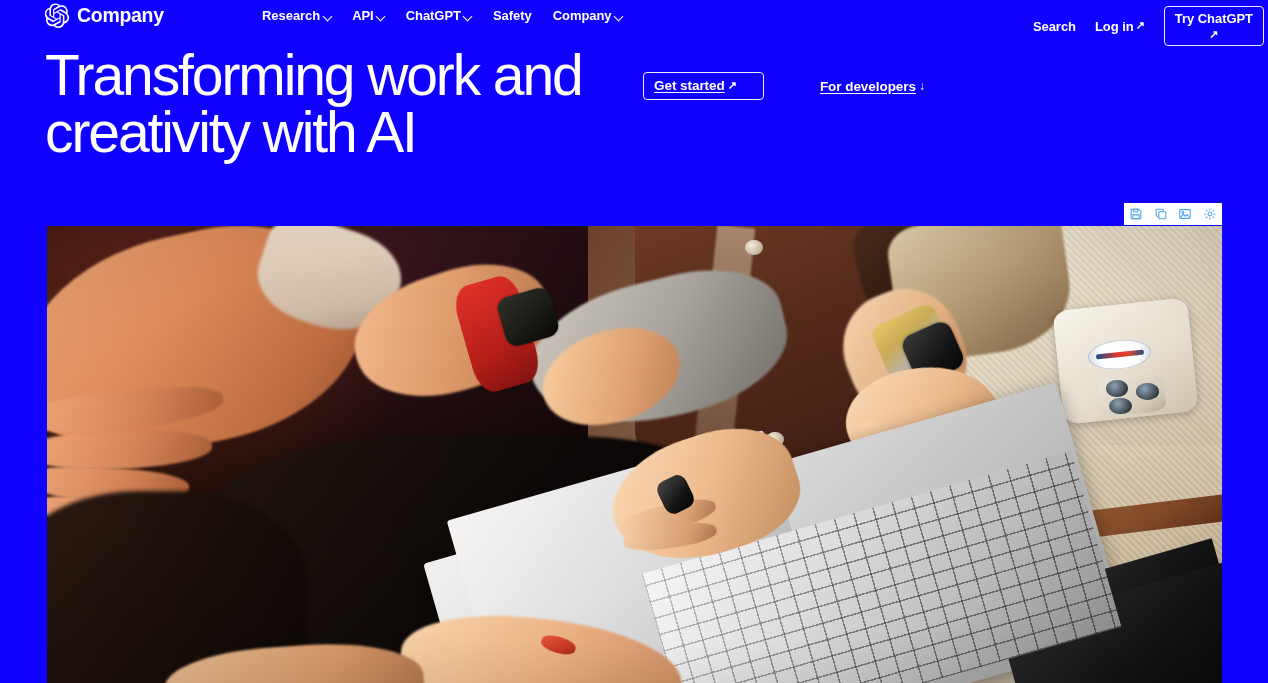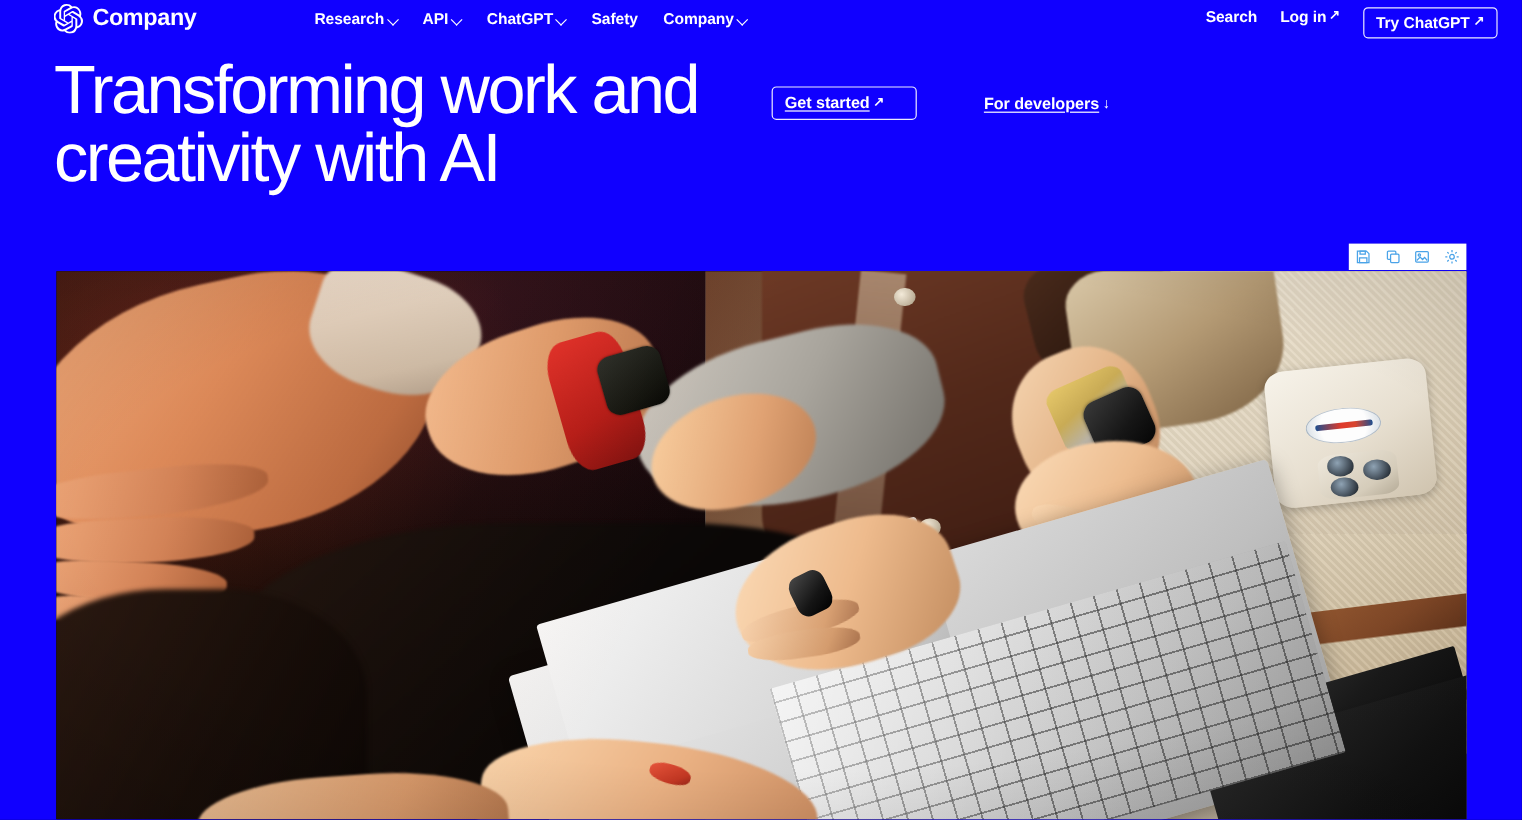--- a/index.html
+++ b/index.html
@@ -46,38 +46,39 @@
     display: inline-block; width: 8px; height: 8px;
     position: relative; top: 1px;
   }
   .chev::before {
     content: ""; position: absolute; left: 0.5px; top: 0px;
     width: 6px; height: 6px;
     border-right: 1.4px solid #fff; border-bottom: 1.4px solid #fff;
     transform: rotate(45deg);
   }
   .nav-right {
-    position: absolute; right: 20px; top: 6px;
-    display: flex; align-items: flex-start; gap: 19px;
+    position: absolute; right: 4px; top: 6px;
+    display: flex; align-items: center; gap: 19px;
   }
   .nav-link {
     color: #ffffff; font-size: 13px; font-weight: 700;
     letter-spacing: -0.05px; cursor: pointer; white-space: nowrap;
     display: flex; align-items: center; gap: 2px;
   }
   .arrow-ne { font-size: 11px; line-height: 1; position: relative; top: -0.5px; }
   .btn-outline {
     border: 1.2px solid rgba(255,255,255,0.92);
     border-radius: 4px;
     padding: 4px 10px 5px 10px;
     color: #ffffff; font-size: 13px; font-weight: 700;
     letter-spacing: -0.05px; cursor: pointer; white-space: nowrap;
     background: transparent;
     display: flex; align-items: center; gap: 3px;
     font-family: "Liberation Sans", sans-serif;
+    flex-direction: column;
   }
 
   
   .hero-title {
     position: absolute; left: 45px; top: 47px;
     width: 620px;
     color: #ffffff;
     font-size: 57px; line-height: 1.0;
     font-weight: 400; letter-spacing: -2.1px;
   }

